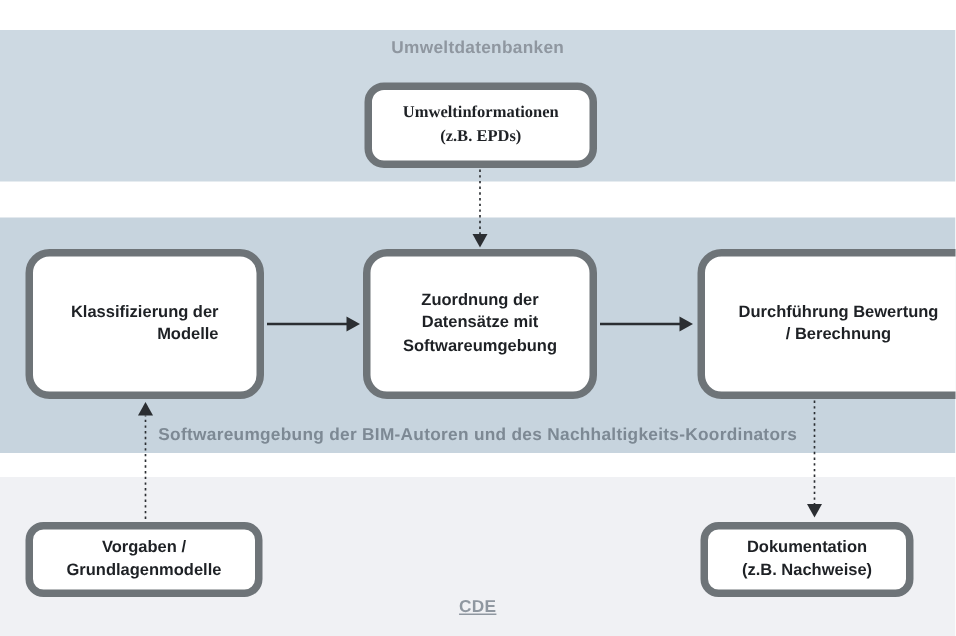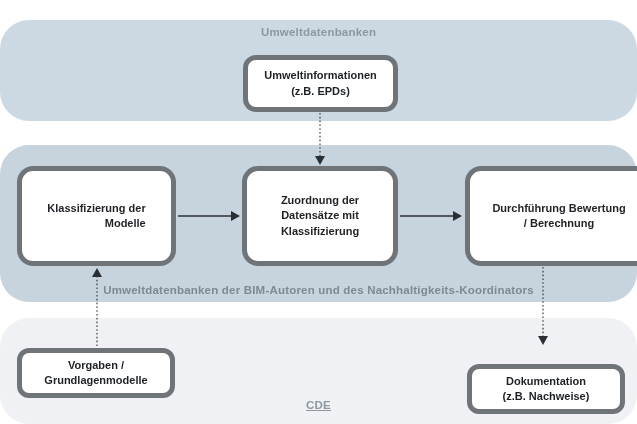--- a/index.html
+++ b/index.html
@@ -1,59 +1,59 @@
 <!DOCTYPE html>
 <html style="--band_top: #cdd9e2; --band_mid: #c7d4de; --band_bottom: #f0f1f4; --box_border: #6e7478; --box_text: #1e2125; --label_gray: #8f97a0; --label_slate: #7d8994; --arrow: #2b2e32;"><head>
 <meta charset="utf-8">
 <style>
   html,body{margin:0;padding:0;}
   body{
     width:637px;height:424px;position:relative;overflow:hidden;
     background:#ffffff;
     font-family:"Liberation Sans","DejaVu Sans",sans-serif;
   }
-  .band{position:absolute;left:0;width:637px;border-radius:29px;}
+  .band{position:absolute;left:0;width:637px;}
   .band-umwelt{top:20px;height:101px;background:var(--band_top,#cdd9e2);}
   .band-software{top:145px;height:157px;background:var(--band_mid,#c7d4de);}
   .band-cde{top:318px;height:106px;background:var(--band_bottom,#f0f1f4);}
   .band-label{
     position:absolute;left:0;width:100%;text-align:center;
     font-weight:bold;font-size:11.5px;letter-spacing:.2px;
   }
   .band-umwelt .band-label{top:6px;color:var(--label_gray,#8f97a0);}
   .band-software .band-label{bottom:6px;color:var(--label_slate,#7d8994);}
   .band-cde .band-label{top:81px;color:var(--label_gray,#8f97a0);text-decoration:underline;}
   .node{
     position:absolute;background:#ffffff;
     border:5px solid var(--box_border,#6e7478);
     border-radius:14px;box-sizing:border-box;
     display:flex;align-items:center;justify-content:center;
     text-align:center;font-weight:bold;color:var(--box_text,#1e2125);
     font-size:11px;line-height:1.4;
   }
   .node-label{white-space:pre-line;padding:0 4px;}
-  .n-umweltinfo{left:243px;top:55px;width:155px;height:57px;border-radius:13px;}
+  .n-umweltinfo{left:243px;top:55px;width:155px;height:57px;border-radius:13px;font-family:Liberation Serif, serif;}
   .n-klassifizierung{left:17px;top:166px;width:159px;height:100px;border-radius:16px;text-align:right;}
   .n-zuordnung{left:242px;top:166px;width:156px;height:100px;border-radius:16px;}
   .n-durchfuehrung{left:465px;top:166px;width:188px;height:100px;border-radius:16px;}
   .n-vorgaben{left:17px;top:348px;width:158px;height:50px;border-radius:12px;align-items:center;}
-  .n-dokumentation{left:467px;top:364px;width:158px;height:50px;border-radius:12px;}
+  .n-dokumentation{left:467px;top:348px;width:142px;height:50px;border-radius:12px;}
   svg.arrows{position:absolute;left:0;top:0;width:637px;height:424px;pointer-events:none;}
   .solid-line{stroke:var(--arrow,#2b2e32);stroke-width:1.6;fill:none;}
   .dotted-line{stroke:var(--arrow,#2b2e32);stroke-width:1.1;fill:none;stroke-dasharray:1.6 2.2;}
   .arrow-head{fill:var(--arrow,#2b2e32);stroke:none;}
 </style>
 </head>
 <body>
 
 <div class="band band-umwelt">
   <div class="band-label">Umweltdatenbanken</div>
 </div>
 <div class="band band-software">
-  <div class="band-label">Umweltdatenbanken der BIM-Autoren und des Nachhaltigkeits-Koordinators</div>
+  <div class="band-label">Softwareumgebung der BIM-Autoren und des Nachhaltigkeits-Koordinators</div>
 </div>
 <div class="band band-cde">
   <div class="band-label">CDE</div>
 </div>
 
 <svg class="arrows" viewBox="0 0 637 424" xmlns="http://www.w3.org/2000/svg">
 
   <g>
     <line class="dotted-line" x1="320" y1="113" x2="320" y2="157"></line>
     <polygon class="arrow-head" points="315,156 325,156 320,165"></polygon>
@@ -84,21 +84,21 @@
   <span class="node-label">Umweltinformationen
 (z.B. EPDs)</span>
 </div>
 <div class="node n-klassifizierung">
   <span class="node-label">Klassifizierung der
 Modelle</span>
 </div>
 <div class="node n-zuordnung">
   <span class="node-label">Zuordnung der
 Datensätze mit
-Klassifizierung</span>
+Softwareumgebung</span>
 </div>
 <div class="node n-durchfuehrung">
   <span class="node-label">Durchführung Bewertung
 / Berechnung</span>
 </div>
 <div class="node n-vorgaben">
   <span class="node-label">Vorgaben /
 Grundlagenmodelle</span>
 </div>
 <div class="node n-dokumentation">

